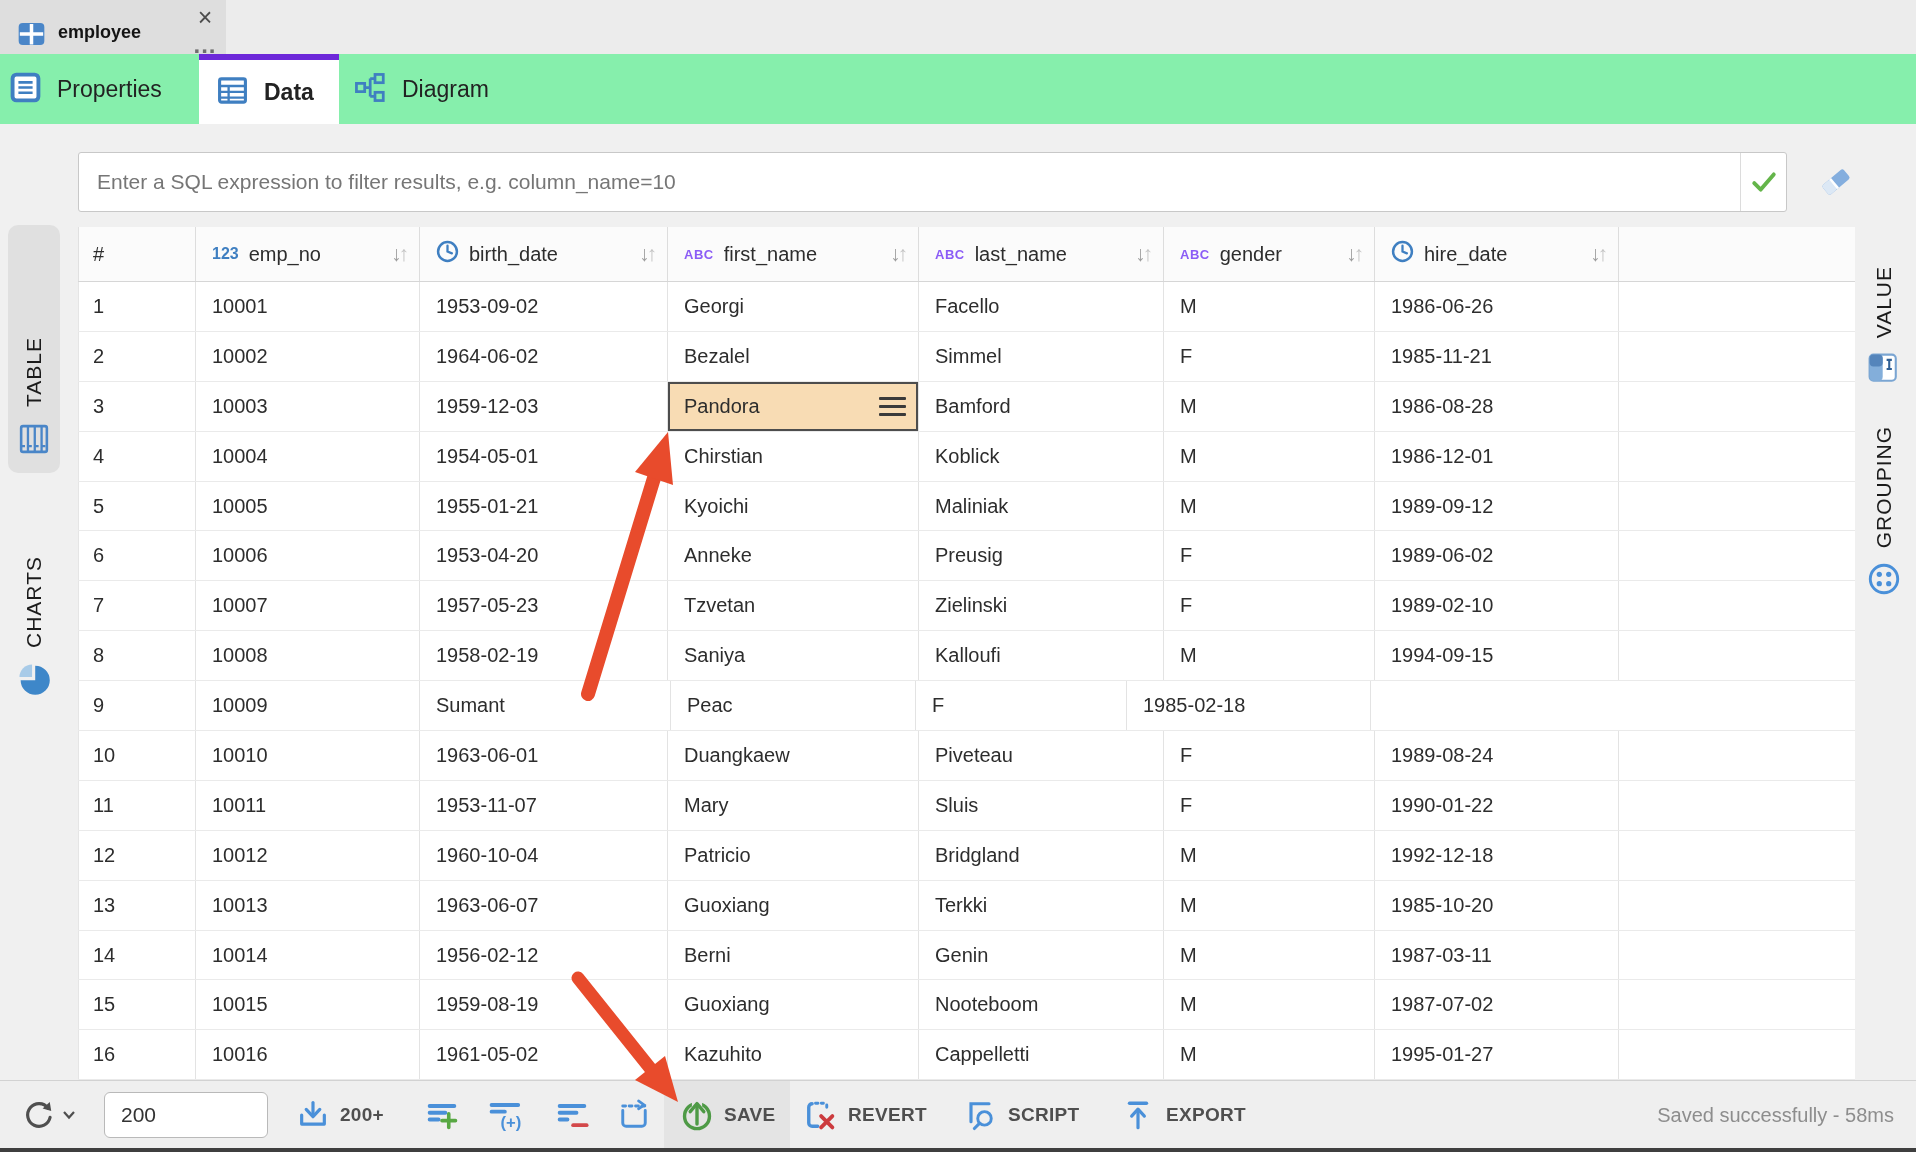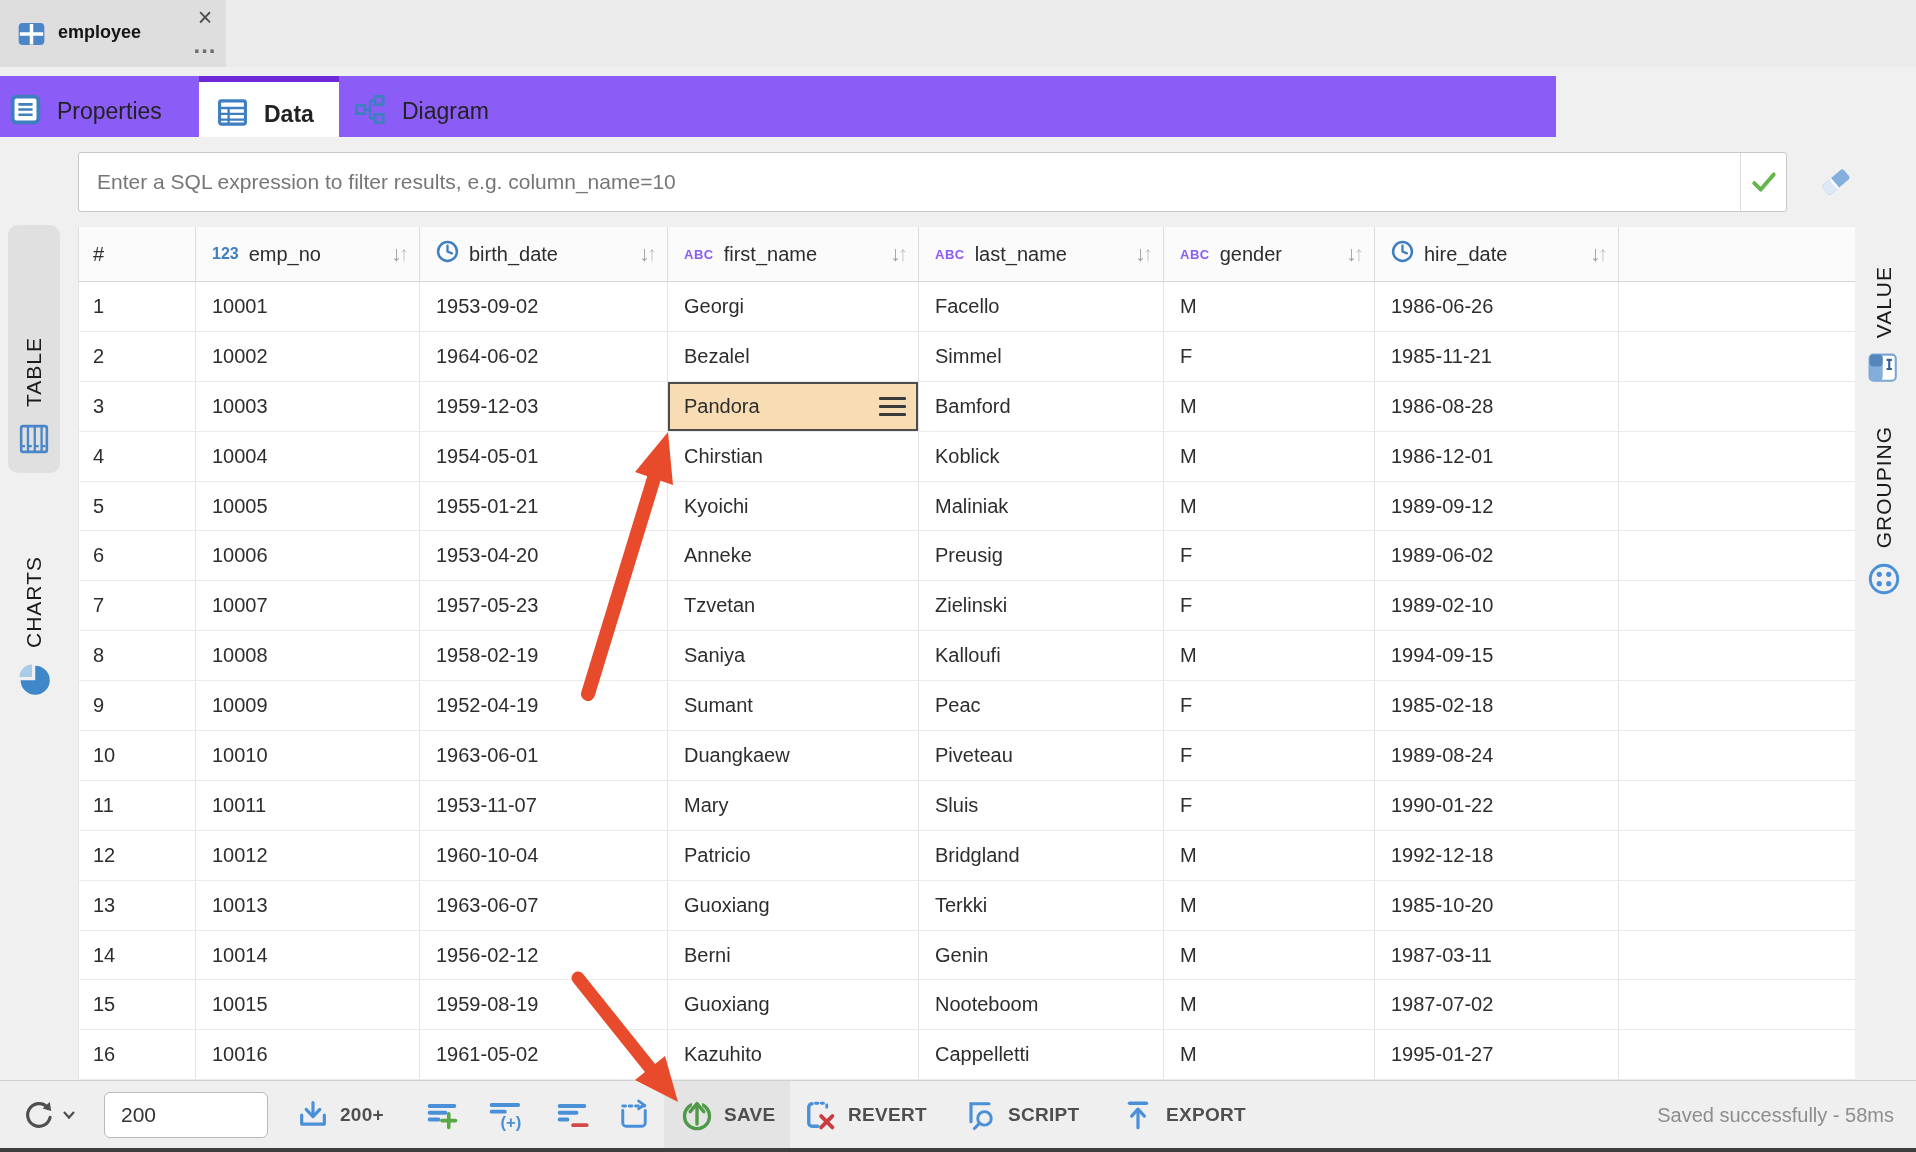--- a/index.html
+++ b/index.html
@@ -12,21 +12,21 @@
   #employee-tab { left:0; top:0; width:226px; height:67px; background:#dedede; }
   #employee-tab .tab-icon { position:absolute; left:16px; top:20px; }
   #employee-tab .tab-label { position:absolute; left:58px; top:0; line-height:64px;
       font-size:18px; font-weight:bold; color:#141414; }
   #tab-close { position:absolute; left:190px; top:2px; width:30px; height:30px;
       font-size:25px; color:#4d4d4d; text-align:center; line-height:30px; }
   #tab-menu-dots { position:absolute; left:188px; top:30px; width:34px; height:30px;
       font-size:24px; font-weight:bold; color:#6e6e6e; text-align:center; line-height:30px; letter-spacing:1px;}
 
   
-  #tab-row { left:0; top:76px; width:1556px; height:70px; background:#8b5cf6; }
+  #tab-row { left:0; top:54px; width:1916px; height:70px; background:#86efac; }
   .page-tab { position:absolute; top:0; height:70px; display:flex; align-items:center; gap:16px; }
   .page-tab .lbl { font-size:23px; color:#222; }
   #tab-properties { left:0; width:199px; padding-left:10px; }
   #tab-data { left:199px; width:140px; background:#ffffff; border-top:6px solid #6d28d9; padding-left:18px; }
   #tab-data .lbl { font-weight:bold; }
   #tab-diagram { left:339px; width:180px; padding-left:14px; }
 
   
   #filter-strip { left:0; top:137px; width:1916px; height:90px; background:#f0f0f0; }
   #filter-input { position:absolute; left:78px; top:15px; width:1709px; height:60px;
@@ -312,21 +312,20 @@
         <div class="cell" style="width: 224px;">10008</div>
         <div class="cell" style="width: 248px;">1958-02-19</div>
         <div class="cell" style="width: 251px;">Saniya</div>
         <div class="cell" style="width: 245px;">Kalloufi</div>
         <div class="cell" style="width: 211px;">M</div>
         <div class="cell" style="width: 244px;">1994-09-15</div>
       </div>
       <div class="grid-row">
         <div class="cell" style="width: 118px;">9</div>
         <div class="cell" style="width: 224px;">10009</div>
-        <div class="cell" style="width: 248px;">1952-04-19</div>
         <div class="cell" style="width: 251px;">Sumant</div>
         <div class="cell" style="width: 245px;">Peac</div>
         <div class="cell" style="width: 211px;">F</div>
         <div class="cell" style="width: 244px;">1985-02-18</div>
       </div>
       <div class="grid-row">
         <div class="cell" style="width: 118px;">10</div>
         <div class="cell" style="width: 224px;">10010</div>
         <div class="cell" style="width: 248px;">1963-06-01</div>
         <div class="cell" style="width: 251px;">Duangkaew</div>

